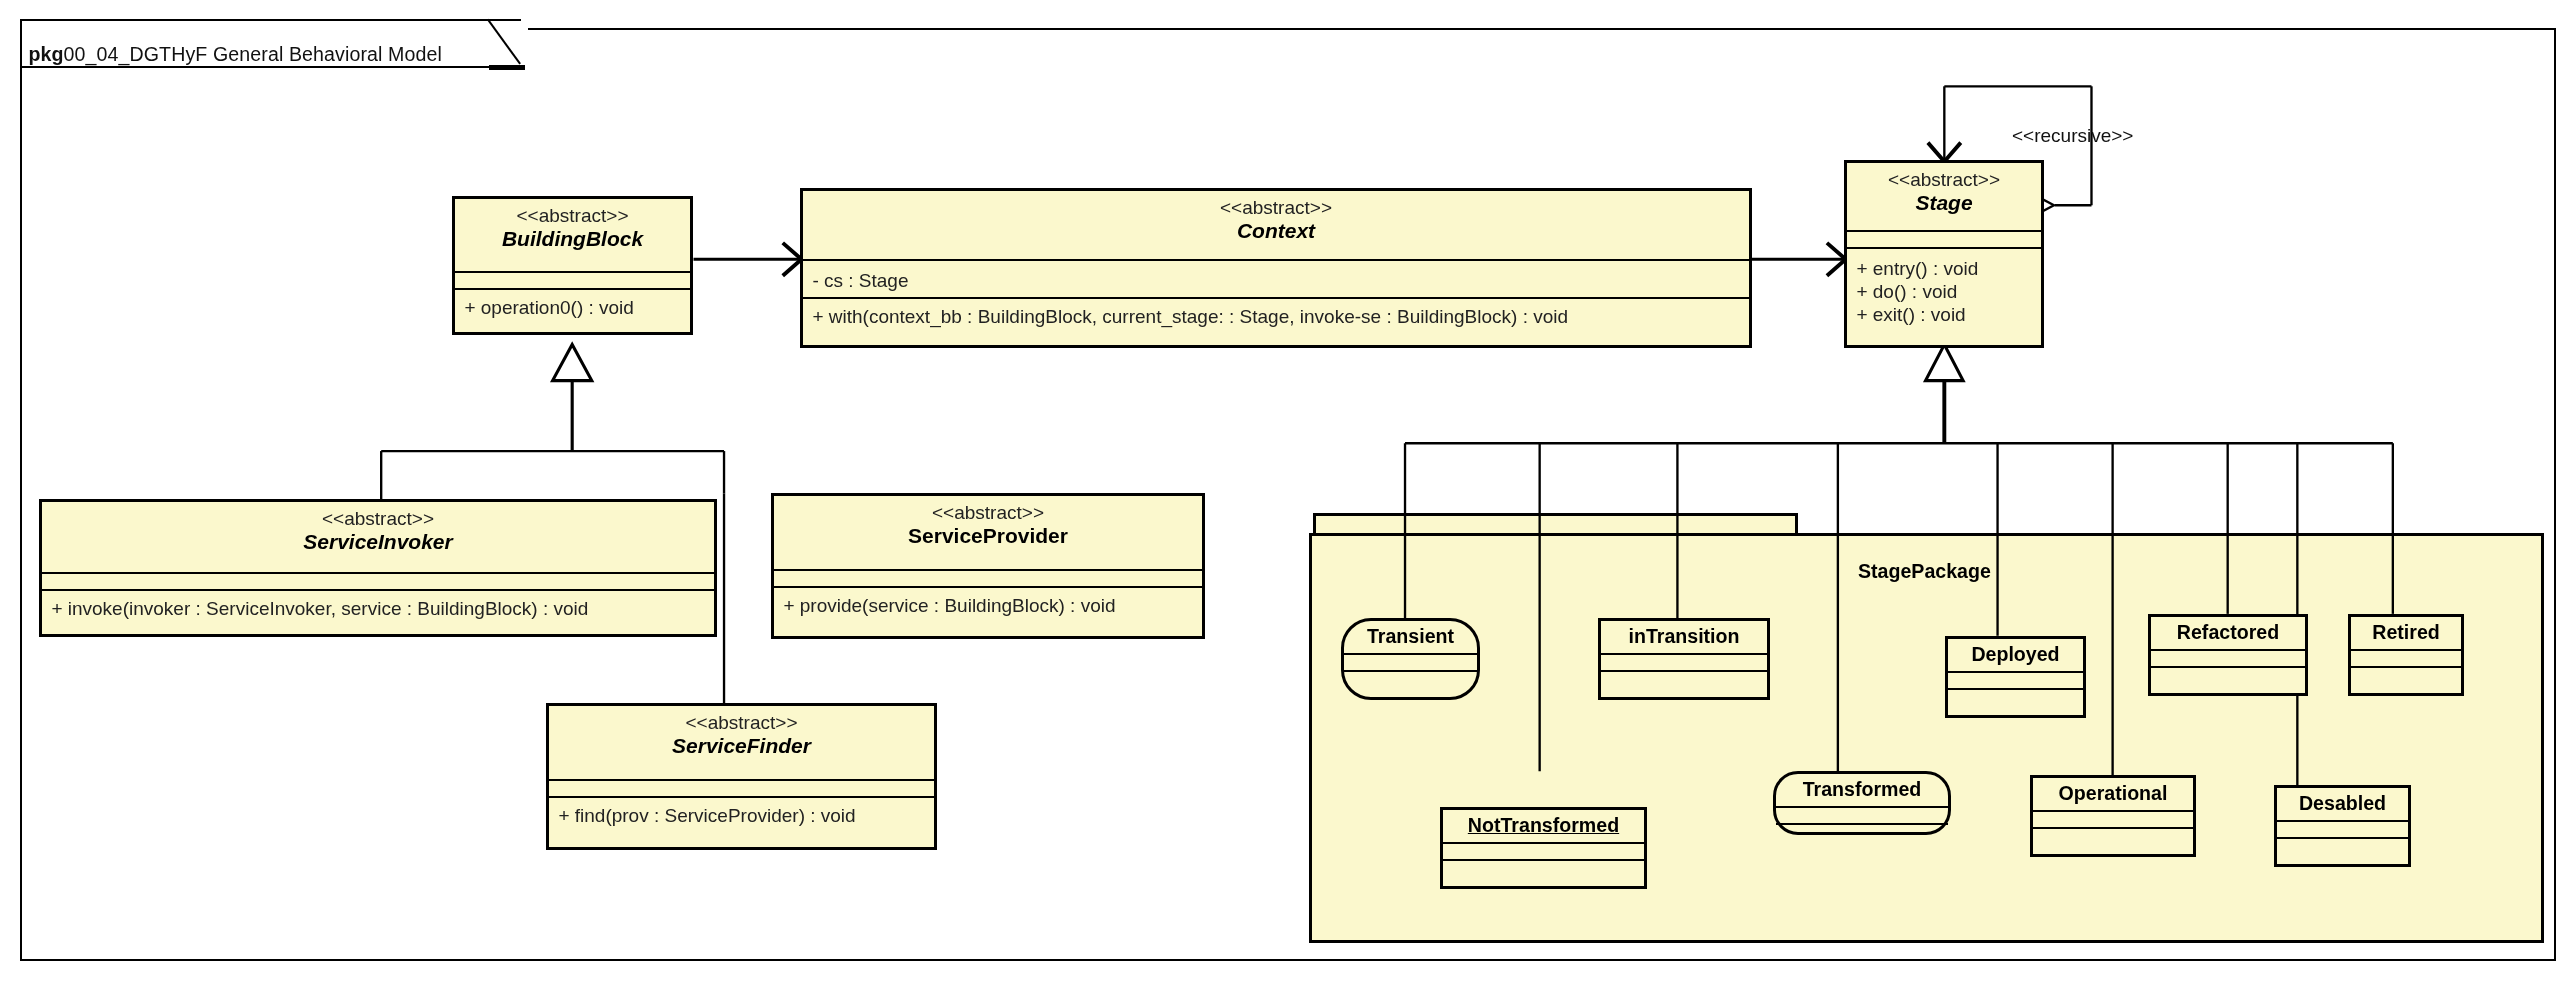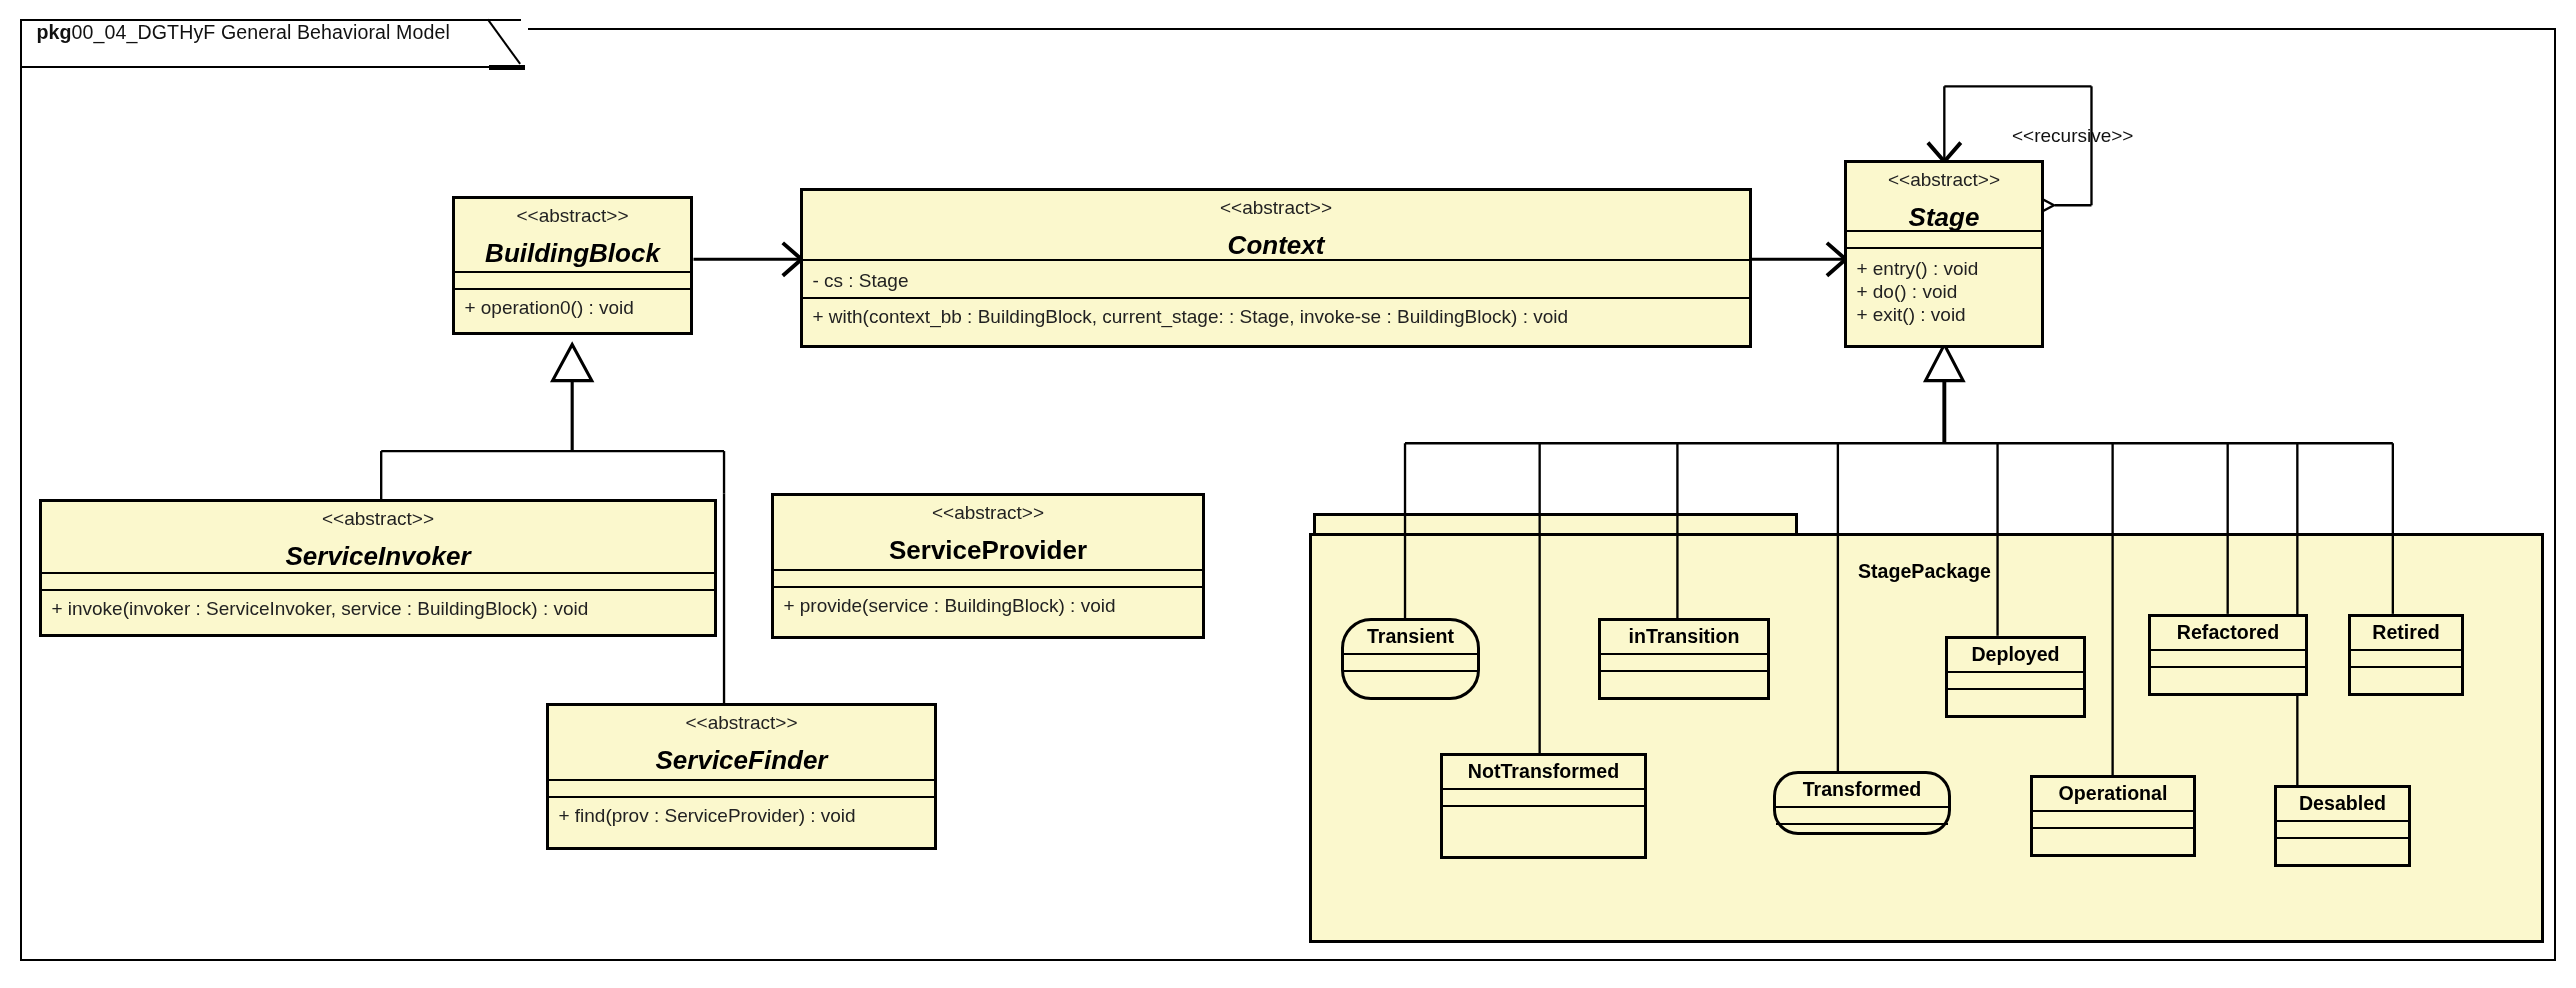--- a/index.html
+++ b/index.html
@@ -24,22 +24,22 @@
     background: transparent;
     box-sizing: border-box;
   }
   .frame-tab {
     position: absolute;
     box-sizing: border-box;
     border: 2.3px solid #000;
     border-bottom: 2.3px solid #000;
     background: #fff;
     display: flex;
-    align-items: flex-start;
-    padding-left: 14px;
+    align-items: flex-end;
+    padding-left: 6px;
     white-space: nowrap;
     z-index: 6;
   }
   .frame-tab-clip {
     position: absolute;
     z-index: 7;
     background: #fff;
   }
   .frame-tab-diag {
     position: absolute;
@@ -70,27 +70,26 @@
     text-align: center;
     border-bottom: 2.3px solid #000;
   }
   .uclass .stereo {
     font-size: 19px;
     color: #222;
     line-height: 1.12;
     white-space: nowrap;
   }
   .uclass .cname {
-    font-size: 26px;
+    font-size: 21px;
     font-weight: bold;
     font-style: italic;
     color: #000;
     line-height: 1.15;
     white-space: nowrap;
-    margin-top: 12px;
   }
   .uclass .cname.noital { font-style: normal; }
   .uclass .attrs {
     box-sizing: border-box;
     border-bottom: 2.3px solid #000;
     min-height: 17px;
     padding: 3.1px 9.4px;
   }
   .uclass .ops {
     box-sizing: border-box;
@@ -306,21 +305,21 @@
     <div class="srow"></div>
     <div class="srow last"></div>
   </div>
 
   <div class="sclass" style="left:1598px; top:618px; width:172px; height:82px;">
     <div class="shdr">inTransition</div>
     <div class="srow"></div>
     <div class="srow last"></div>
   </div>
 
-  <div class="sclass" style="left:1440px; top:753px; width:207px; height:106px;">
+  <div class="sclass" style="left:1440px; top:807px; width:207px; height:82px;text-decoration:underline;">
     <div class="shdr">NotTransformed</div>
     <div class="srow"></div>
     <div class="srow last"></div>
   </div>
 
   <div class="sclass" style="left:1773px; top:771px; width:178px; height:64px;border-radius:25px;">
     <div class="shdr">Transformed</div>
     <div class="srow"></div>
     <div class="srow last"></div>
   </div>

